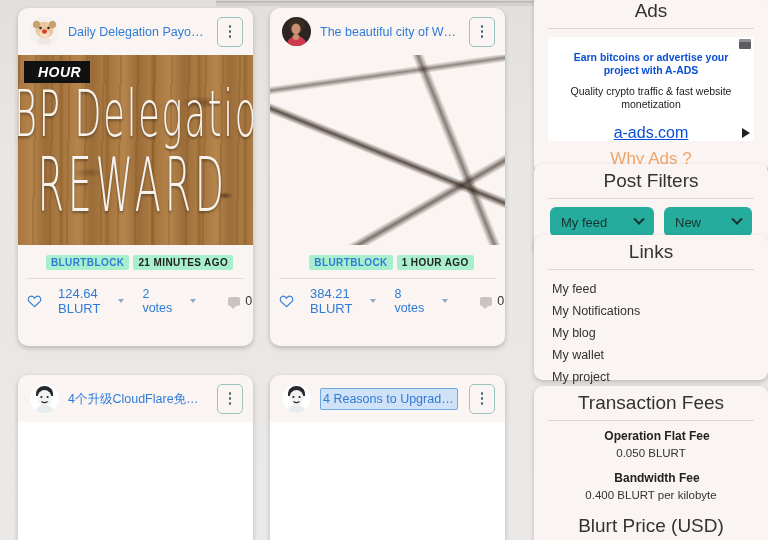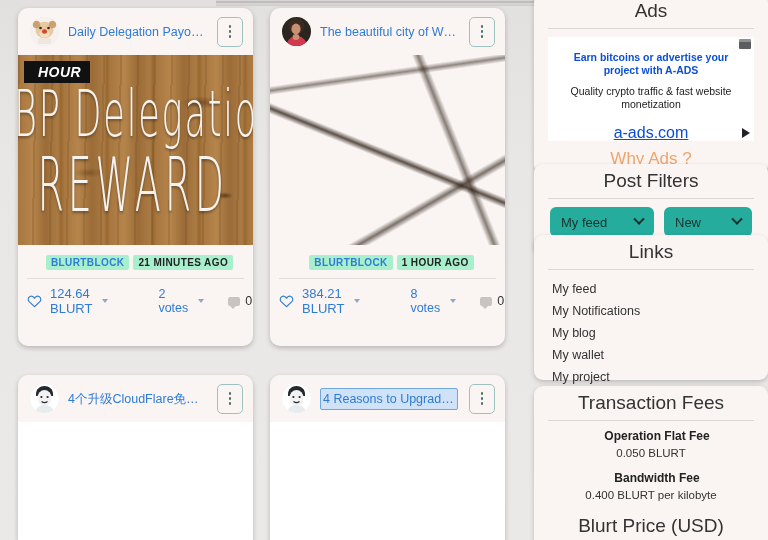--- a/index.html
+++ b/index.html
@@ -178,33 +178,33 @@
     font-size: 10px; font-weight: bold; letter-spacing: .4px;
     padding: 2px 5px; border-radius: 2px;
   }
   .tag.time { color: #222; }
 
   
   .card-foot {
     border-top: 1px solid #e4dcd8;
     margin: 0 9px;
     padding: 7px 0 8px 0;
-    display: flex; align-items: center; gap: 8px;
+    display: flex; align-items: center; gap: 16px;
     font-size: 12.5px; color: #2f7bd6;
   }
   .heart { width: 15px; height: 15px; flex: 0 0 15px; }
   .heart svg { display:block; }
   .payout { font-size: 13px; }
   .caret {
     width: 0; height: 0; margin: 0 2px;
     border-left: 3.5px solid transparent;
     border-right: 3.5px solid transparent;
     border-top: 4.5px solid #8fa8c4;
   }
-  .votes { font-size: 12.5px; margin-left: 40px; }
+  .votes { font-size: 12.5px; }
   .cmt-wrap { display: flex; align-items: center; gap: 5px; margin-left: 14px; color: #555; }
   .cmt-icon {
     width: 12px; height: 9px; background: #c9c4c1; border-radius: 2px; position: relative;
   }
   .cmt-icon::after {
     content: ""; position: absolute; left: 2px; bottom: -3px;
     border-left: 3px solid transparent; border-right: 3px solid transparent;
     border-top: 3px solid #c9c4c1;
   }
   .cmt-count { font-size: 12.5px; color: #333; }

